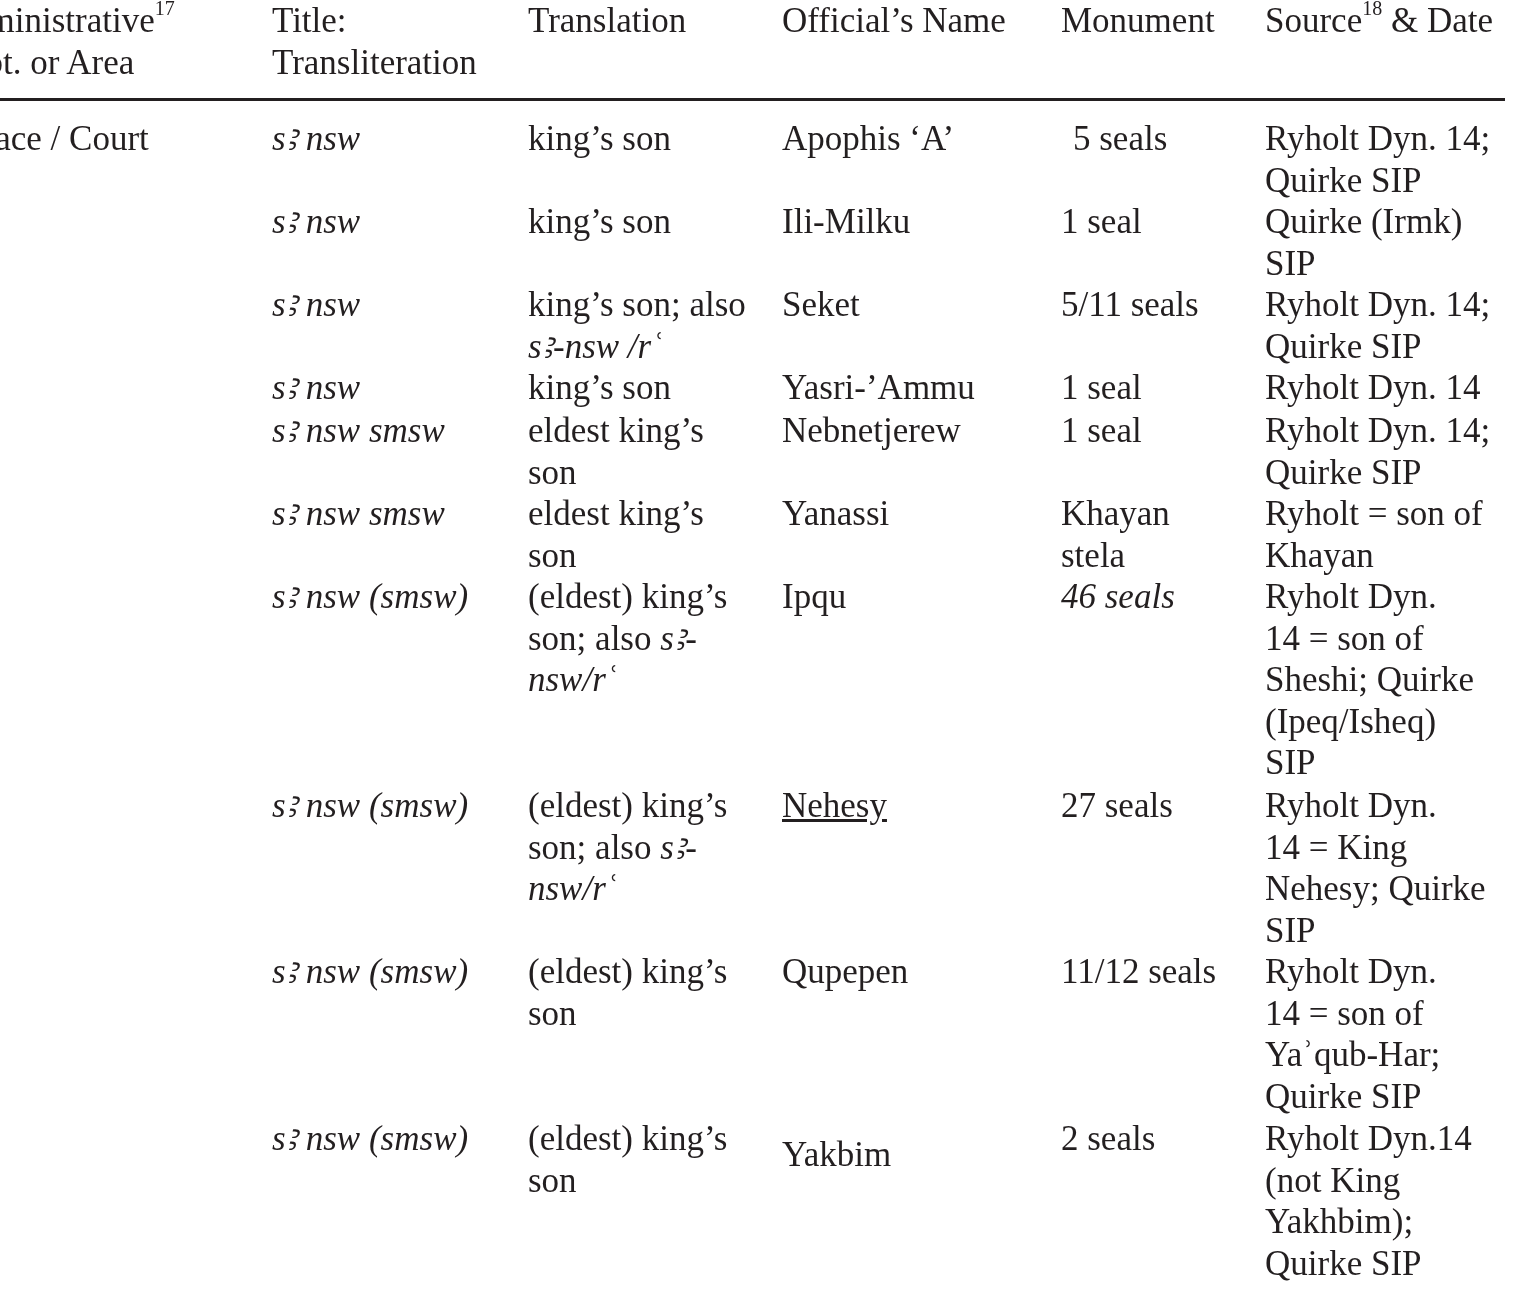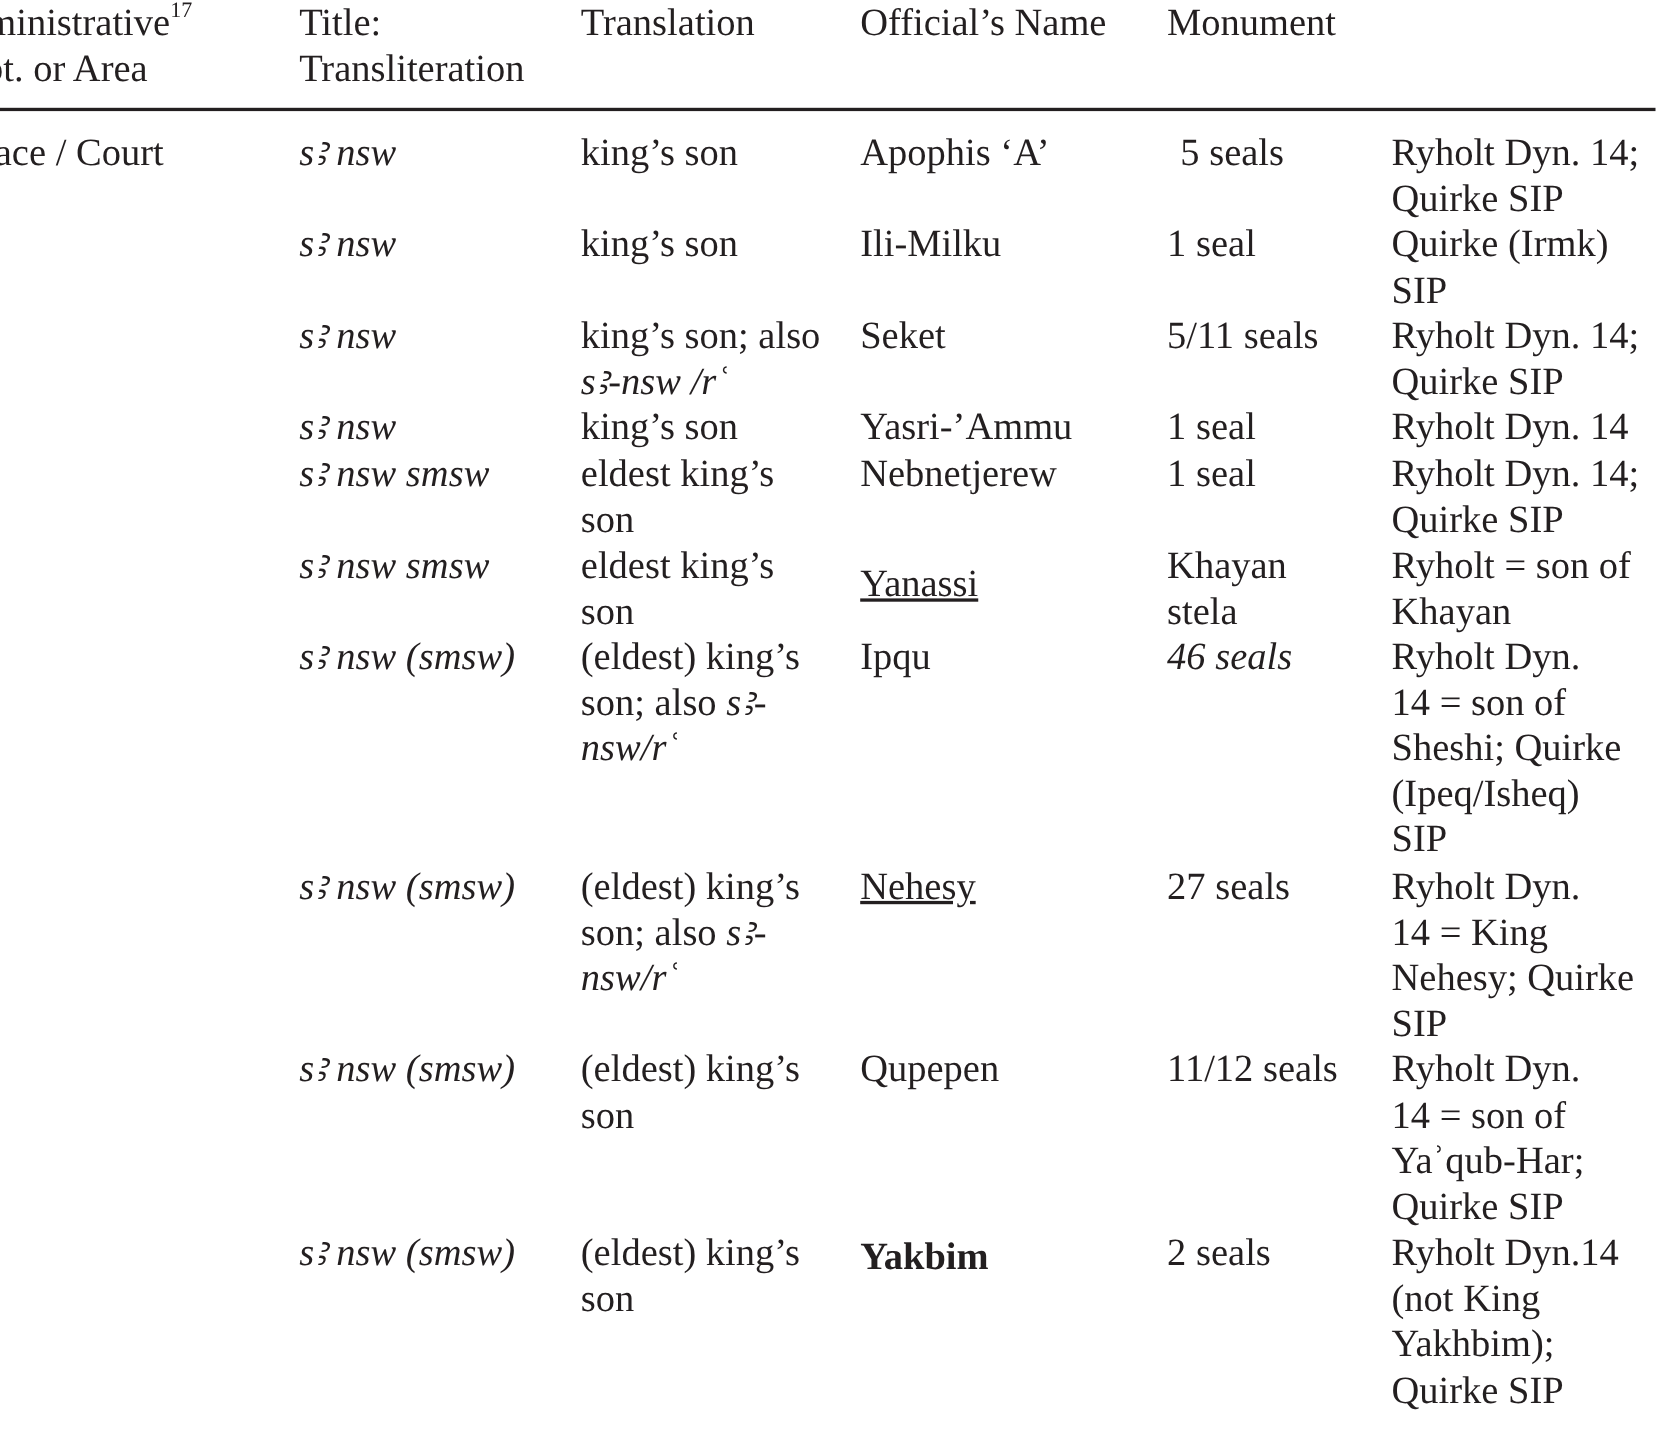--- a/index.html
+++ b/index.html
@@ -62,20 +62,21 @@
 <body>
 
 <div class="page">
 
   <div class="header-row">
     <div class="cell hcell c0"><span>dministrative</span><sup>17</sup><br><span>ept. or Area</span></div>
     <div class="cell hcell c1"><span>Title:</span><br><span>Transliteration</span></div>
     <div class="cell hcell c2">Translation</div>
     <div class="cell hcell c4">Monument</div>
     <div class="cell hcell c3">Official’s Name</div>
+    <div class="cell hcell c5"><span>Source</span><sup>18</sup><span> &amp; Date</span></div>
   </div>
 
   <div class="rule"></div>
 
   <div class="cell c0" style="top:118px">alace / Court</div>
 
   <div id="rows">
       <div class="row" style="top: 118px;">
         <div class="cell c1 ital" style="top: 0px;">sꜣ nsw</div>
         <div class="cell c2" style="top: 0px;"><span>king’s son</span></div>
@@ -113,21 +114,21 @@
 son</span></div>
         <div class="cell c3" style="top: 0px;">Nebnetjerew</div>
         <div class="cell c4" style="top: 0px;">1 seal</div>
         <div class="cell c5" style="top: 0px;">Ryholt Dyn. 14;
 Quirke SIP</div>
       </div>
       <div class="row" style="top: 493px;">
         <div class="cell c1 ital" style="top: 0px;">sꜣ nsw smsw</div>
         <div class="cell c2" style="top: 0px;"><span>eldest king’s
 son</span></div>
-        <div class="cell c3" style="top: 17px; text-decoration: underline;">Yanassi</div>
+        <div class="cell c3" style="top: 0px;">Yanassi</div>
         <div class="cell c4" style="top: 0px;">Khayan
 stela</div>
         <div class="cell c5" style="top: 0px;">Ryholt = son of
 Khayan</div>
       </div>
       <div class="row" style="top: 576px;">
         <div class="cell c1 ital" style="top: 0px;">sꜣ nsw (smsw)</div>
         <div class="cell c2" style="top: 0px;"><span>(eldest) king’s
 son; also</span> <span class="ital">sꜣ-
 nsw/rʿ</span></div>
@@ -159,21 +160,21 @@
         <div class="cell c4" style="top: 0px;">11/12 seals</div>
         <div class="cell c5" style="top: 0px;">Ryholt Dyn.
 14 = son of
 Yaʾqub-Har;
 Quirke SIP</div>
       </div>
       <div class="row" style="top: 1118px;">
         <div class="cell c1 ital" style="top: 0px;">sꜣ nsw (smsw)</div>
         <div class="cell c2" style="top: 0px;"><span>(eldest) king’s
 son</span></div>
-        <div class="cell c3" style="top: 4px; font-weight: bold;">Yakbim</div>
+        <div class="cell c3" style="top: 16px;">Yakbim</div>
         <div class="cell c4" style="top: 0px;">2 seals</div>
         <div class="cell c5" style="top: 0px;">Ryholt Dyn.14
 (not King
 Yakhbim);
 Quirke SIP</div>
       </div>
     </div>
 </div>
 
 </body></html>

